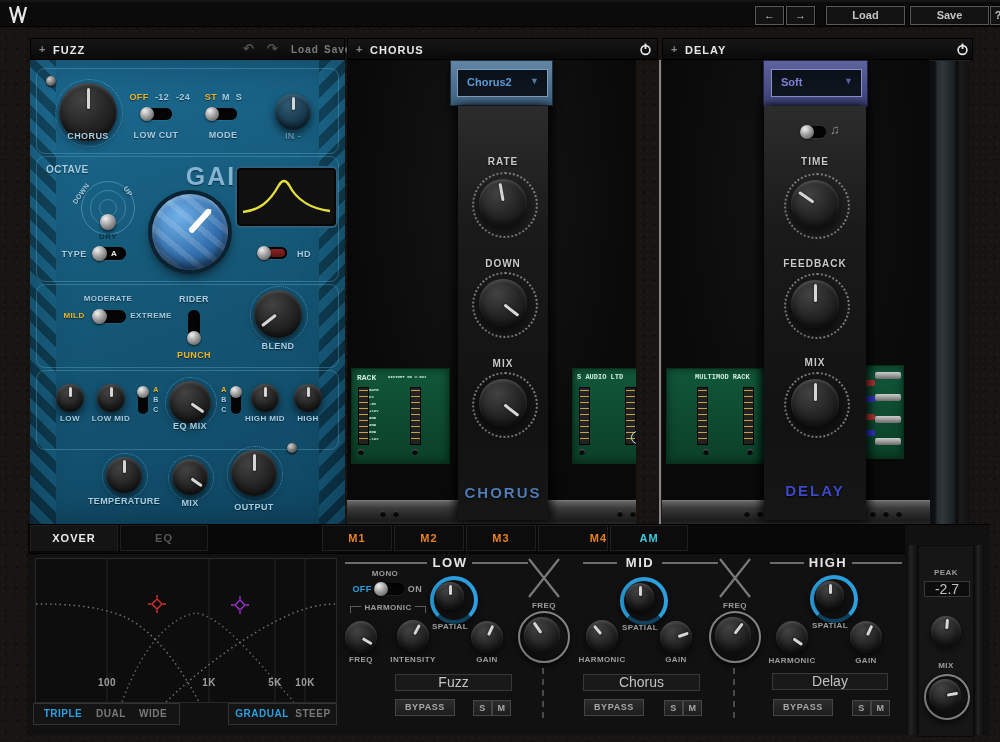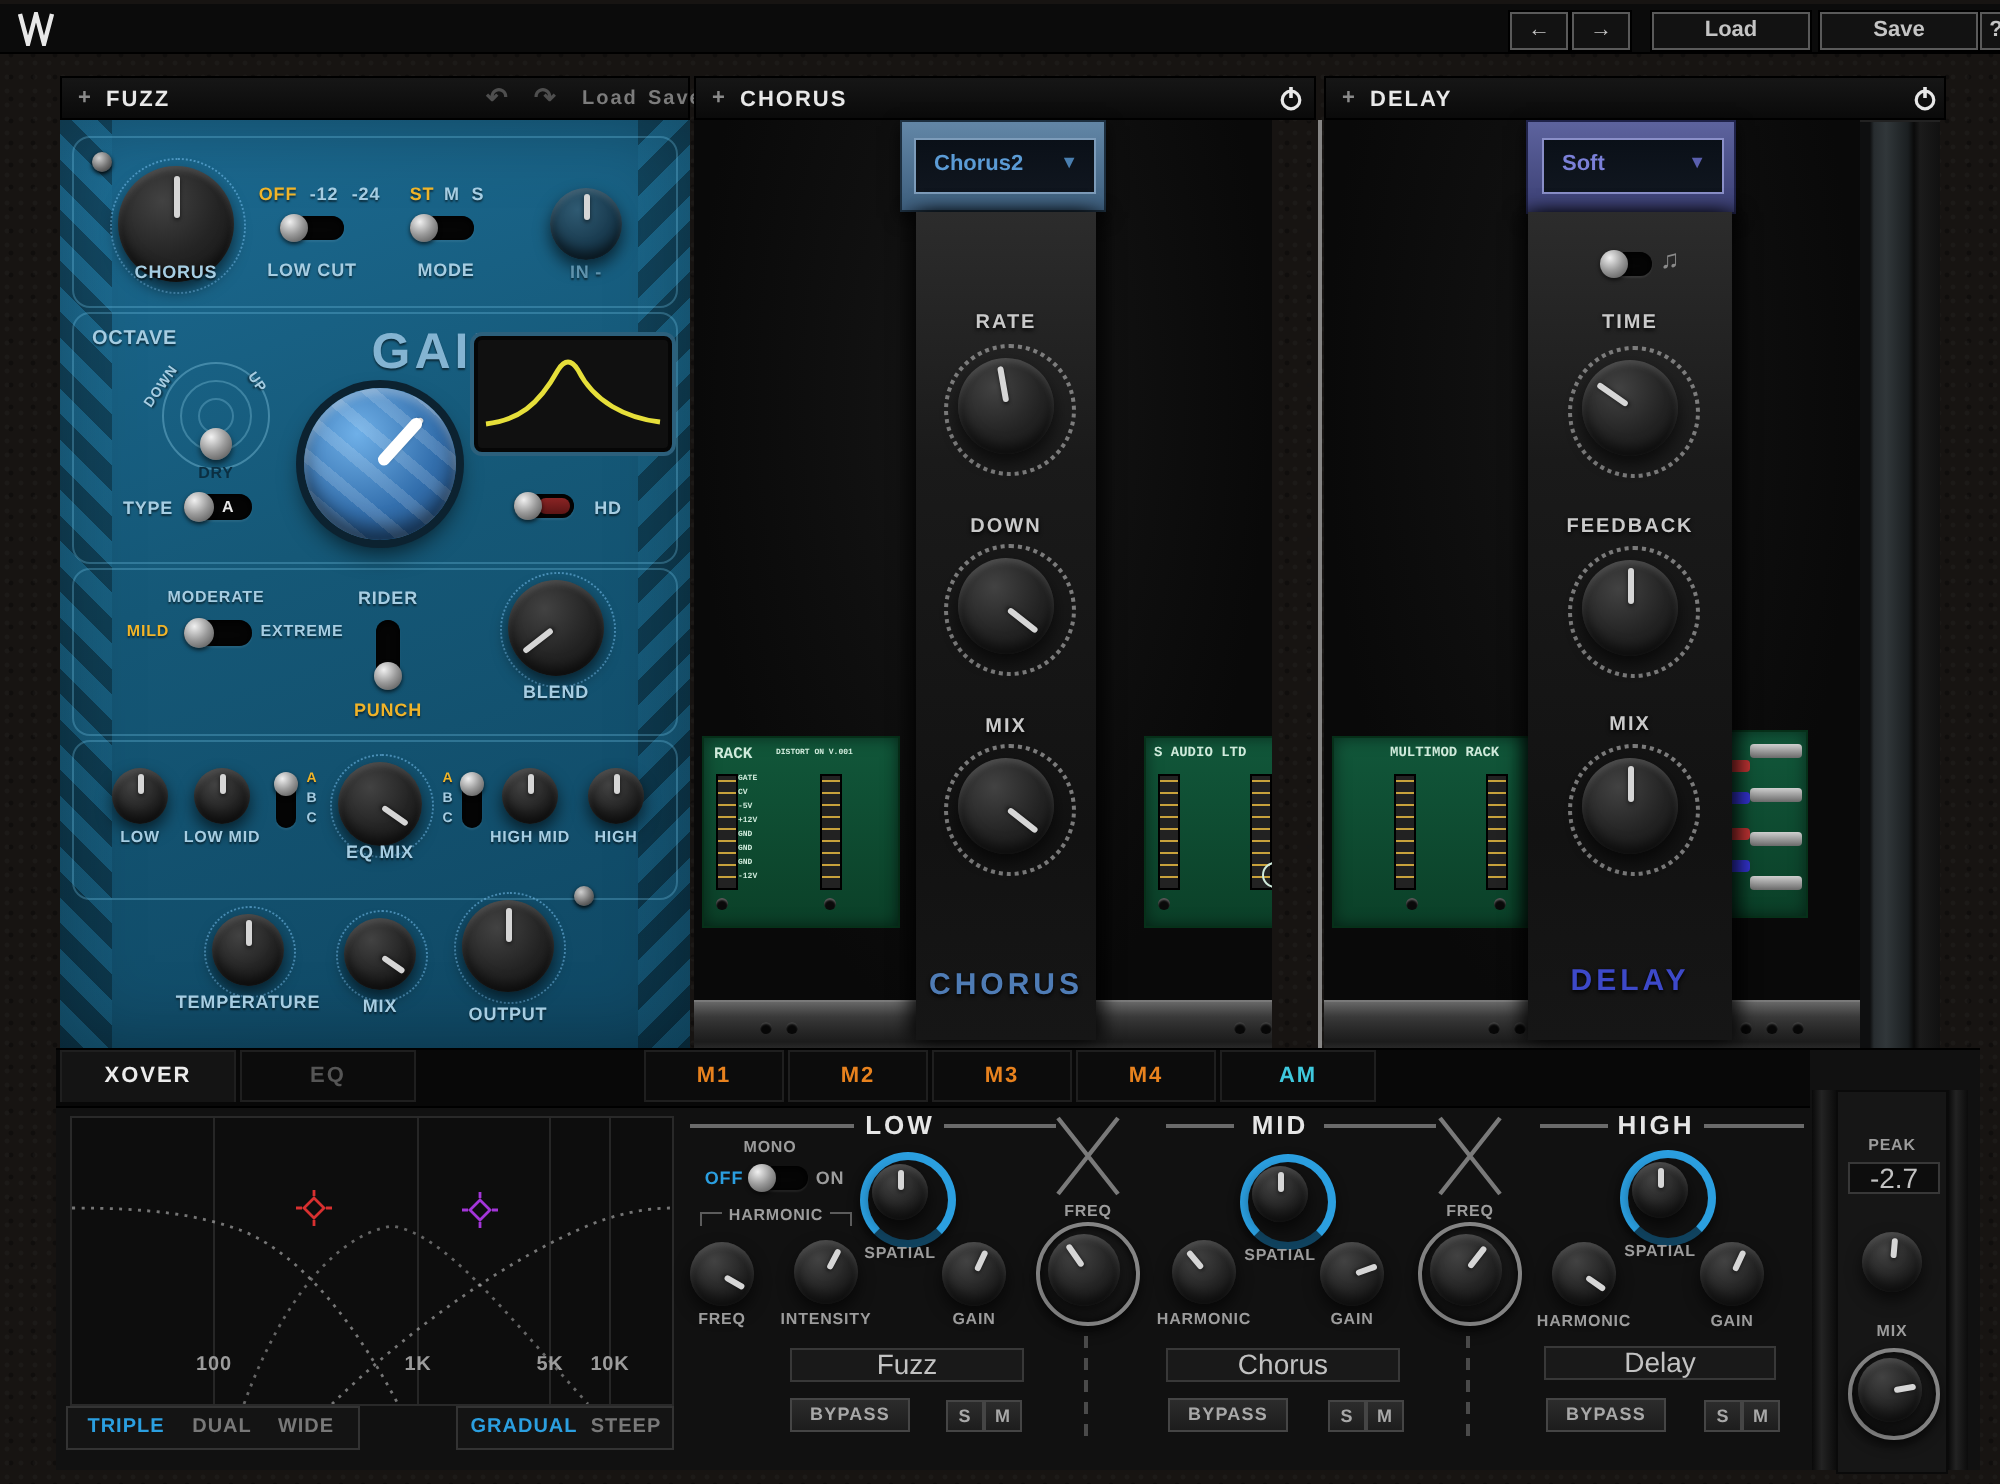--- a/index.html
+++ b/index.html
@@ -403,21 +403,21 @@
   </div>
 
   <div class="abs" style="left:28px;top:525px;width:962px;height:210px;background:#111;box-shadow:0 -1px 0 #000;">
 
     <div class="abs" style="left:0;top:0;width:877px;height:28px;background:#080808;border-bottom:1px solid #000;">
       <div class="tab" style="left:2px;width:88px;background:#141414;color:#ececec;border-bottom:none;">XOVER</div>
       <div class="tab" style="left:92px;width:88px;color:#555;">EQ</div>
       <div class="tab" style="left:294px;width:70px;color:var(--tab_orange);">M1</div>
       <div class="tab" style="left:366px;width:70px;color:var(--tab_orange);">M2</div>
       <div class="tab" style="left:438px;width:70px;color:var(--tab_orange);">M3</div>
-      <div class="tab" style="left:510px;width:70px;color:var(--tab_orange);">M4</div>
+      <div class="tab" style="left:510px;width:70px;color:var(--tab_orange);text-align:right;">M4</div>
       <div class="tab" style="left:582px;width:78px;color:var(--tab_cyan);">AM</div>
     </div>
 
     <div class="abs" style="left:7px;top:33px;width:300px;height:143px;background:#0d0d0d;border:1px solid #292929;">
       <svg width="300" height="143" viewBox="0 0 300 143">
         <line x1="71" y1="0" x2="71" y2="143" stroke="#262626"></line>
         <line x1="173" y1="0" x2="173" y2="143" stroke="#262626"></line>
         <line x1="239" y1="0" x2="239" y2="143" stroke="#262626"></line>
         <line x1="269" y1="0" x2="269" y2="143" stroke="#262626"></line>
         <path d="M0,45 C38,45 62,48 84,56 C108,65 136,92 163,143" stroke="#bdbdbd" stroke-width="1.4" fill="none" stroke-dasharray="1.5 3.2" opacity="0.6"></path>

